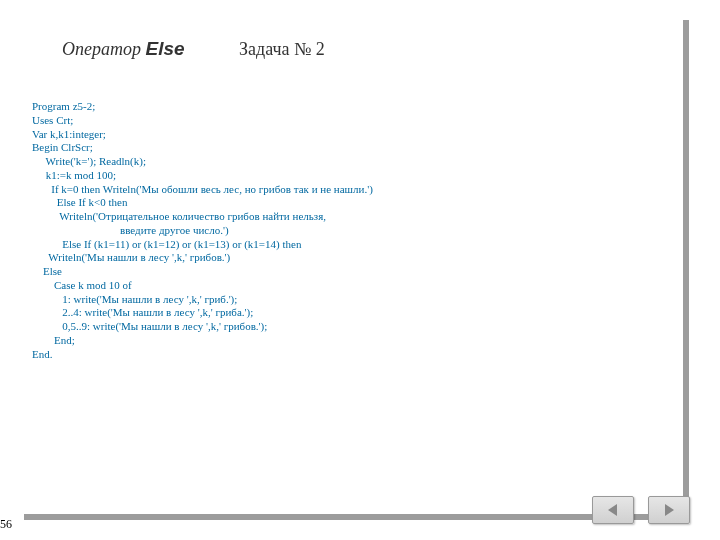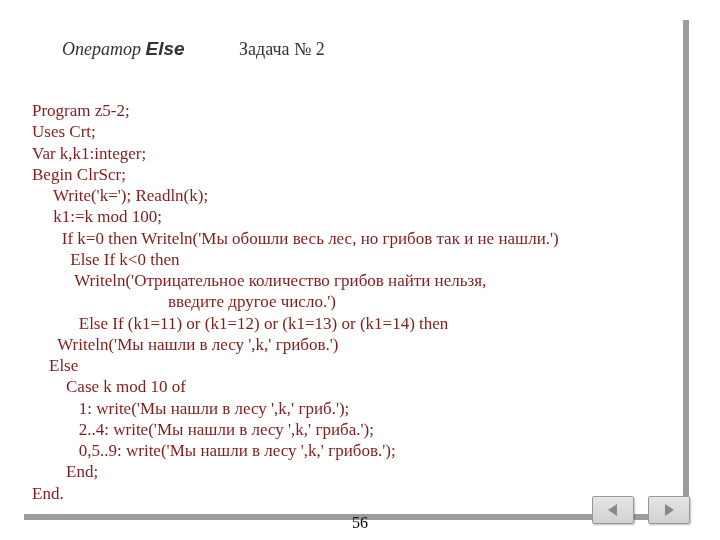--- a/index.html
+++ b/index.html
@@ -41,32 +41,32 @@
     font-family: "Times New Roman", serif;
     font-style: normal;
     text-align: right;
   }
   .code {
     position: absolute;
     left: 32px;
     top: 100px;
     width: 640px;
     font-family: "Times New Roman", serif;
-    font-size: 17px;
+    font-size: 11px;
     line-height: 1.25;
-    color: #7f1d1d;
+    color: #0369a1;
     white-space: pre;
   }
   .pagenum {
     position: absolute;
     left: 0;
     right: 0;
     bottom: 8px;
-    text-align: center;
-    font-size: 16px;
+    text-align: left;
+    font-size: 12px;
     color: #000;
   }
   .nav {
     position: absolute;
     right: 30px;
     bottom: 16px;
     display: flex;
     gap: 14px;
   }
   .nav-btn {

